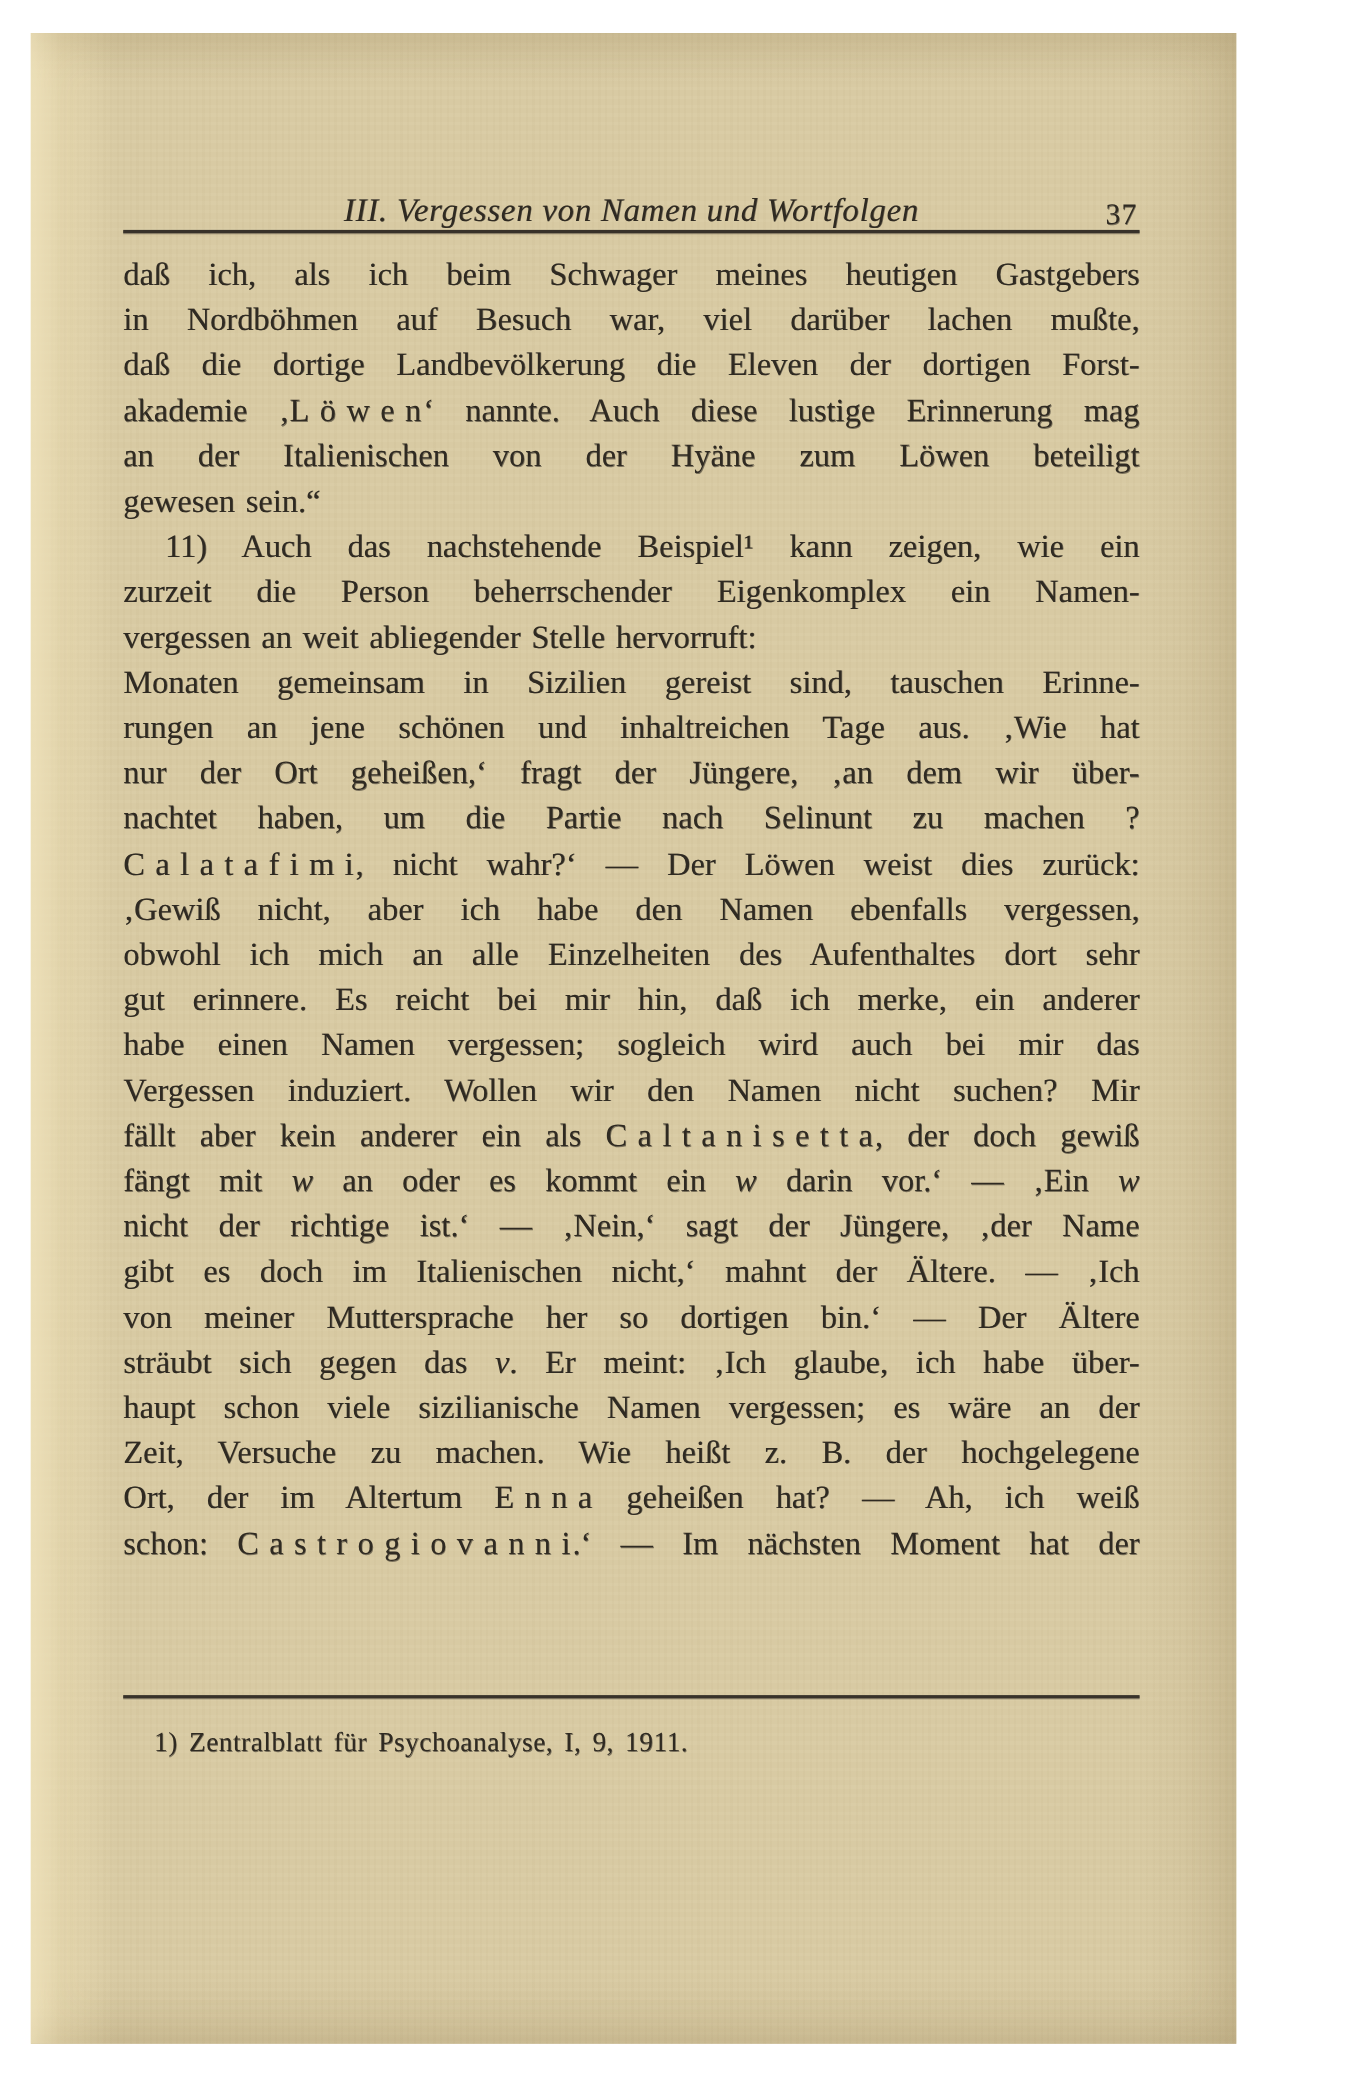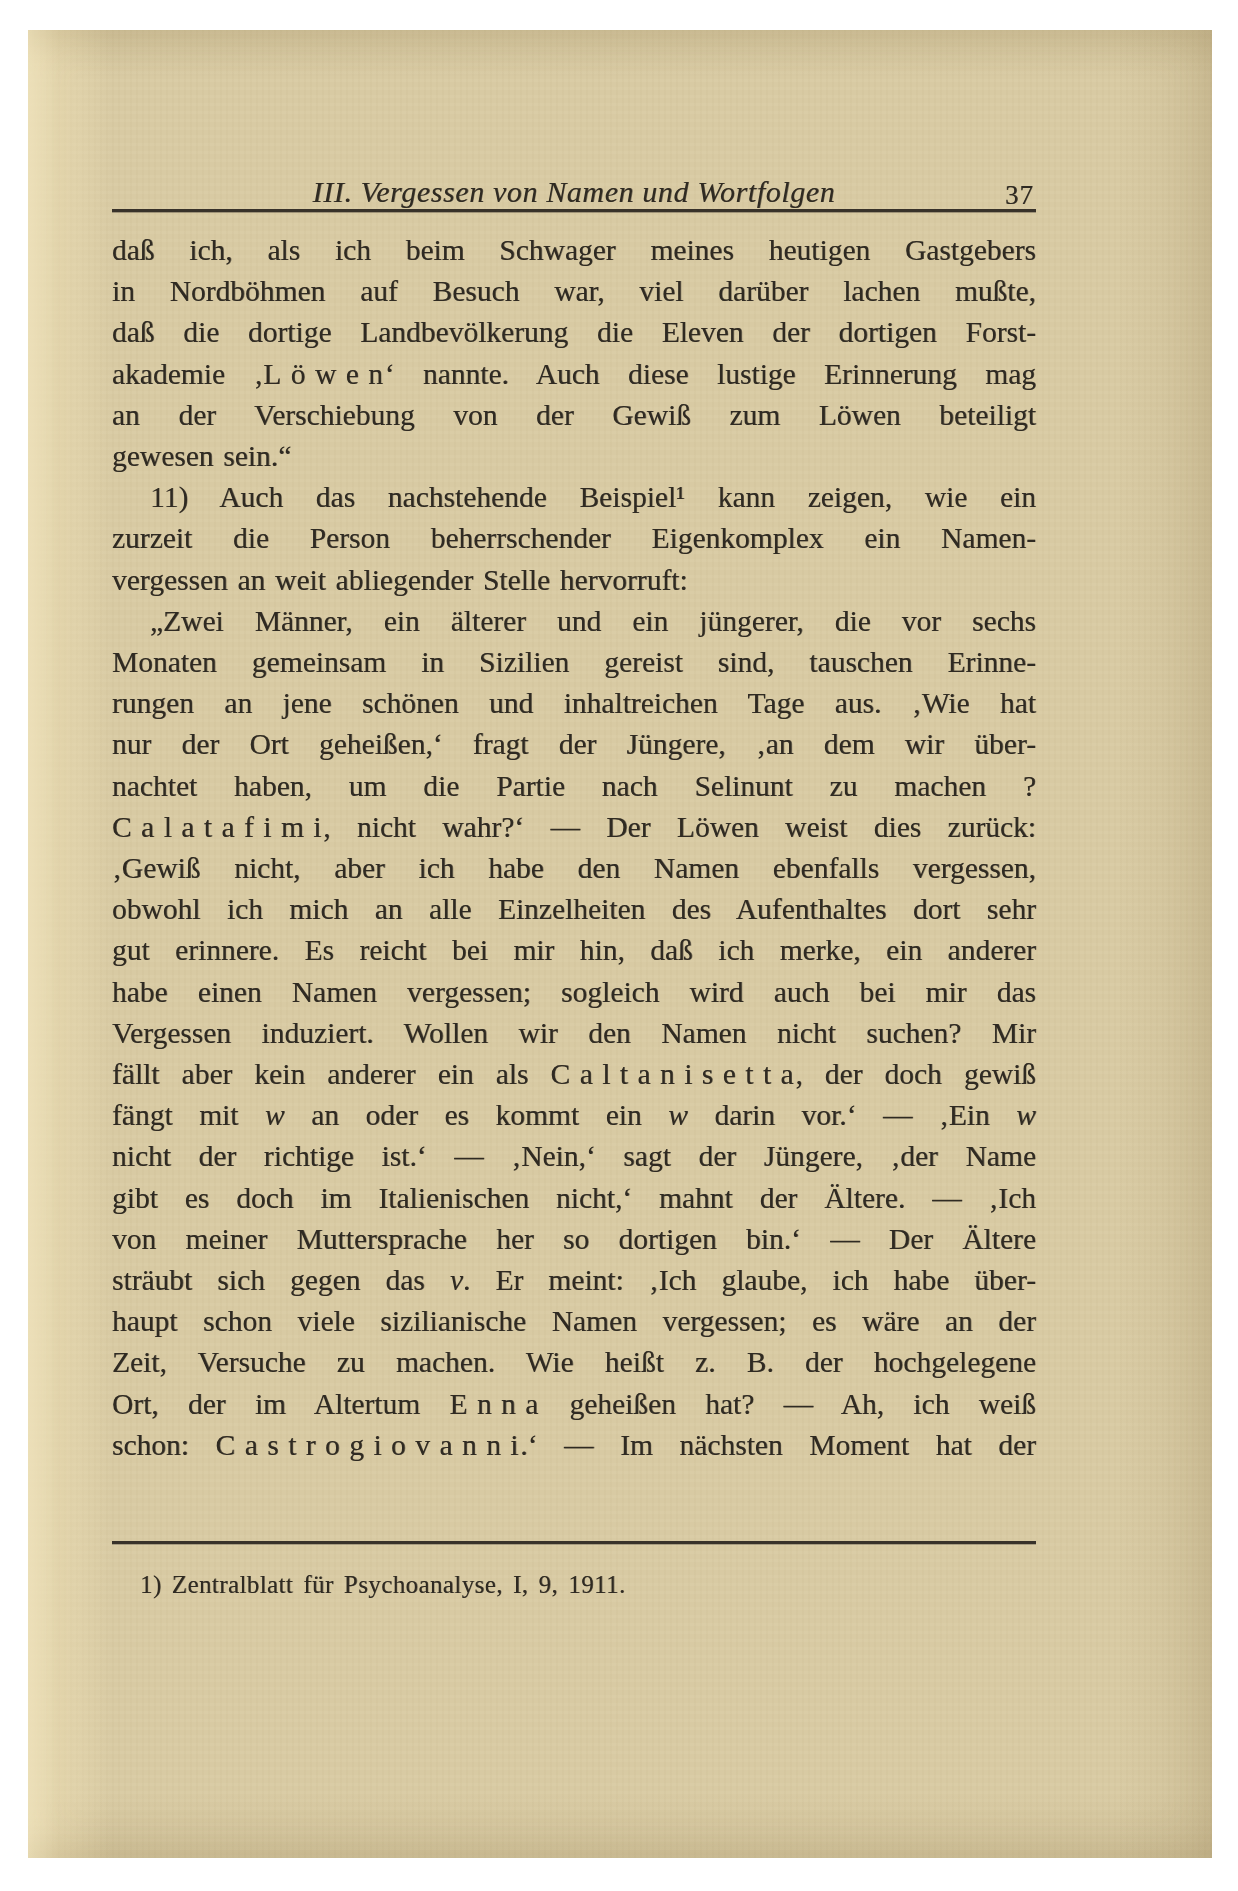--- a/index.html
+++ b/index.html
@@ -7,21 +7,21 @@
     width:1238px; height:1891px;
     background:#ffffff;
     position:relative;
     overflow:hidden;
     font-family:"Liberation Serif","DejaVu Serif",serif;
   }
 
   
   .paper {
     position:absolute; left:28px; top:30px;
-    width:1184px; height:1828px;
+    width:1096px; height:1828px;
     background-color:#d8caa3;
     background-image:
       linear-gradient(90deg, rgba(255,244,206,0.85) 0%, rgba(240,226,184,0.5) 2.5%, rgba(0,0,0,0) 7%),
       linear-gradient(90deg, rgba(0,0,0,0) 92%, rgba(128,106,62,0.10) 100%),
       linear-gradient(180deg, rgba(146,124,78,0.10) 0%, rgba(0,0,0,0) 2.5%, rgba(0,0,0,0) 96.5%, rgba(146,124,78,0.12) 100%),
       repeating-linear-gradient(90deg, rgba(166,145,98,0.05) 0 2px, rgba(0,0,0,0) 2px 6px),
       repeating-linear-gradient(0deg, rgba(252,244,214,0.06) 0 3px, rgba(0,0,0,0) 3px 8px);
     box-shadow: inset 0 0 46px rgba(134,110,64,0.22);
   }
 
@@ -75,26 +75,25 @@
     <span class="chapter-title">III. Vergessen von Namen und Wortfolgen</span>
     <span class="page-number">37</span>
   </div>
   <div class="header-rule"></div>
 
   <div class="body-block ink">
     <div class="ln">daß ich, als ich beim Schwager meines heutigen Gastgebers</div>
     <div class="ln">in Nordböhmen auf Besuch war, viel darüber lachen mußte,</div>
     <div class="ln">daß die dortige Landbevölkerung die Eleven der dortigen Forst-</div>
     <div class="ln"><span>akademie ‚</span><span class="sperr">Löwen</span><span>‘ nannte. Auch diese lustige Erinnerung mag</span></div>
-    <div class="ln">an der Verschiebung von der Gewiß zum Löwen beteiligt</div>
+    <div class="ln">an der Italienischen von der Hyäne zum Löwen beteiligt</div>
     <div class="ln pend">gewesen sein.“</div>
     <div class="ln ind">11) Auch das nachstehende Beispiel¹ kann zeigen, wie ein</div>
     <div class="ln">zurzeit die Person beherrschender Eigenkomplex ein Namen-</div>
     <div class="ln pend">vergessen an weit abliegender Stelle hervorruft:</div>
-    <div class="ln ind">„Zwei Männer, ein älterer und ein jüngerer, die vor sechs</div>
     <div class="ln">Monaten gemeinsam in Sizilien gereist sind, tauschen Erinne-</div>
     <div class="ln">rungen an jene schönen und inhaltreichen Tage aus. ‚Wie hat</div>
     <div class="ln">nur der Ort geheißen,‘ fragt der Jüngere, ‚an dem wir über-</div>
     <div class="ln">nachtet haben, um die Partie nach Selinunt zu machen ?</div>
     <div class="ln"><span class="sperr">Calatafimi</span><span>, nicht wahr?‘ — Der Löwen weist dies zurück:</span></div>
     <div class="ln">‚Gewiß nicht, aber ich habe den Namen ebenfalls vergessen,</div>
     <div class="ln">obwohl ich mich an alle Einzelheiten des Aufenthaltes dort sehr</div>
     <div class="ln">gut erinnere. Es reicht bei mir hin, daß ich merke, ein anderer</div>
     <div class="ln">habe einen Namen vergessen; sogleich wird auch bei mir das</div>
     <div class="ln">Vergessen induziert. Wollen wir den Namen nicht suchen? Mir</div>

